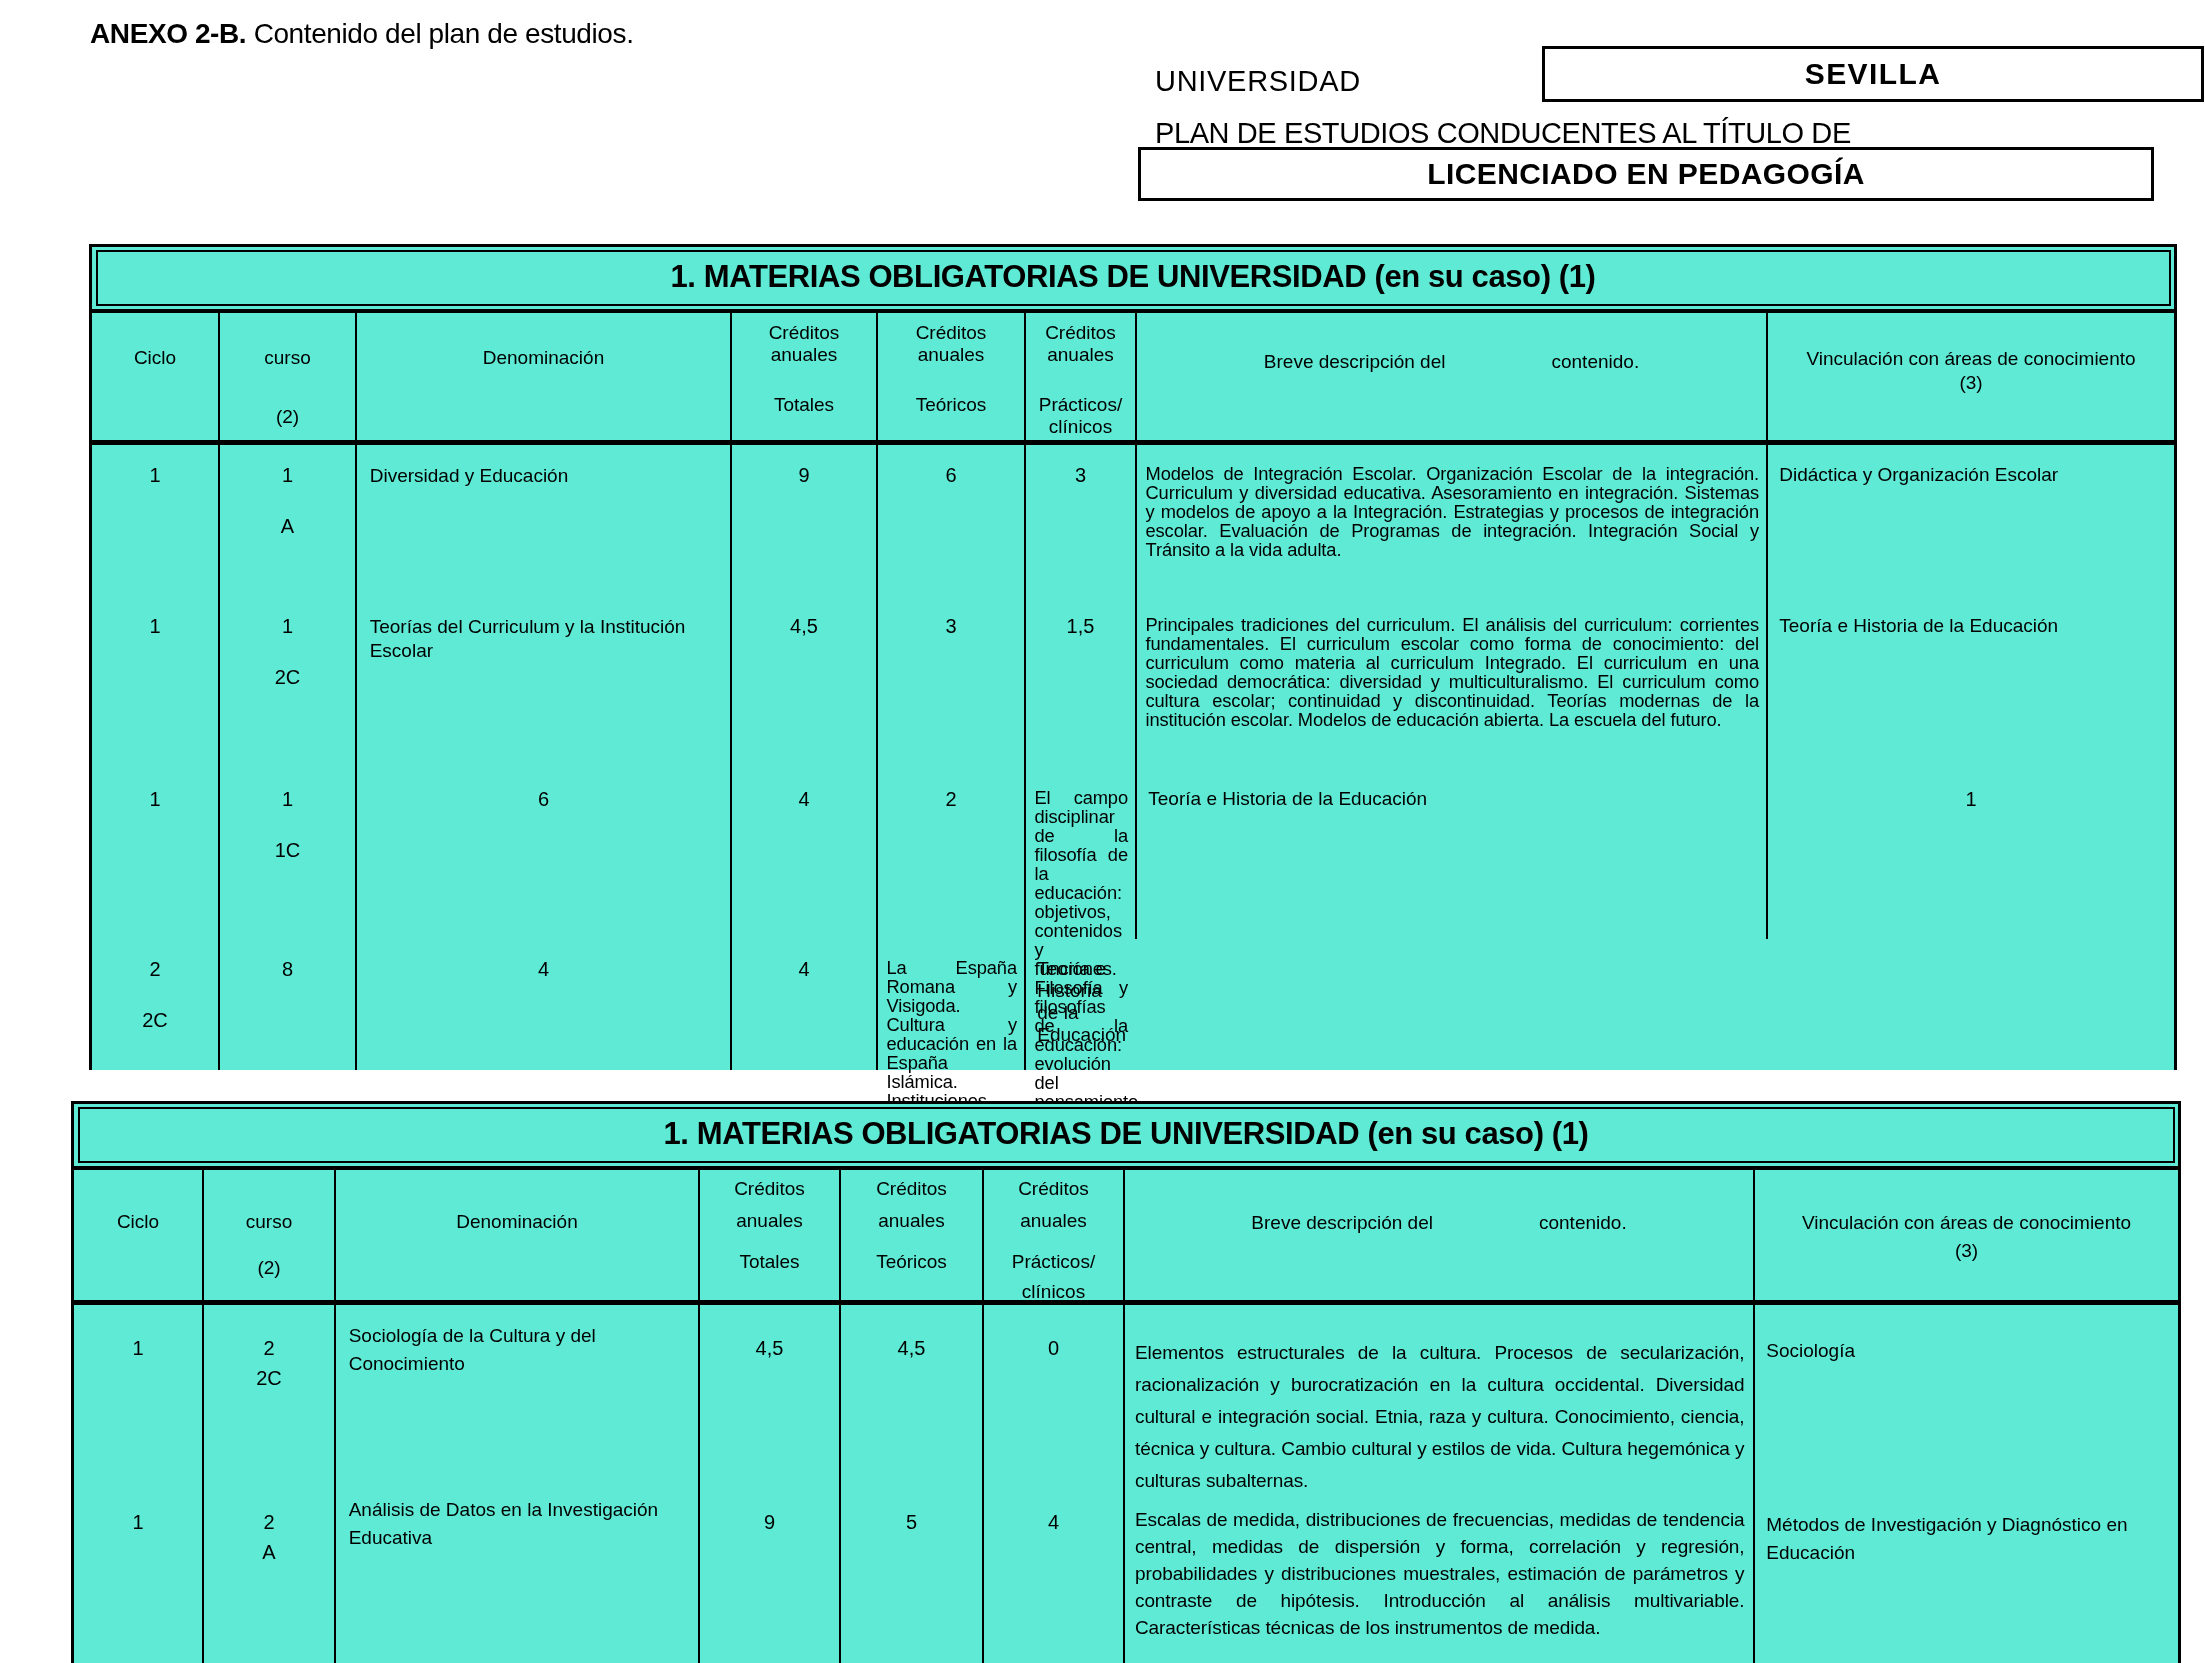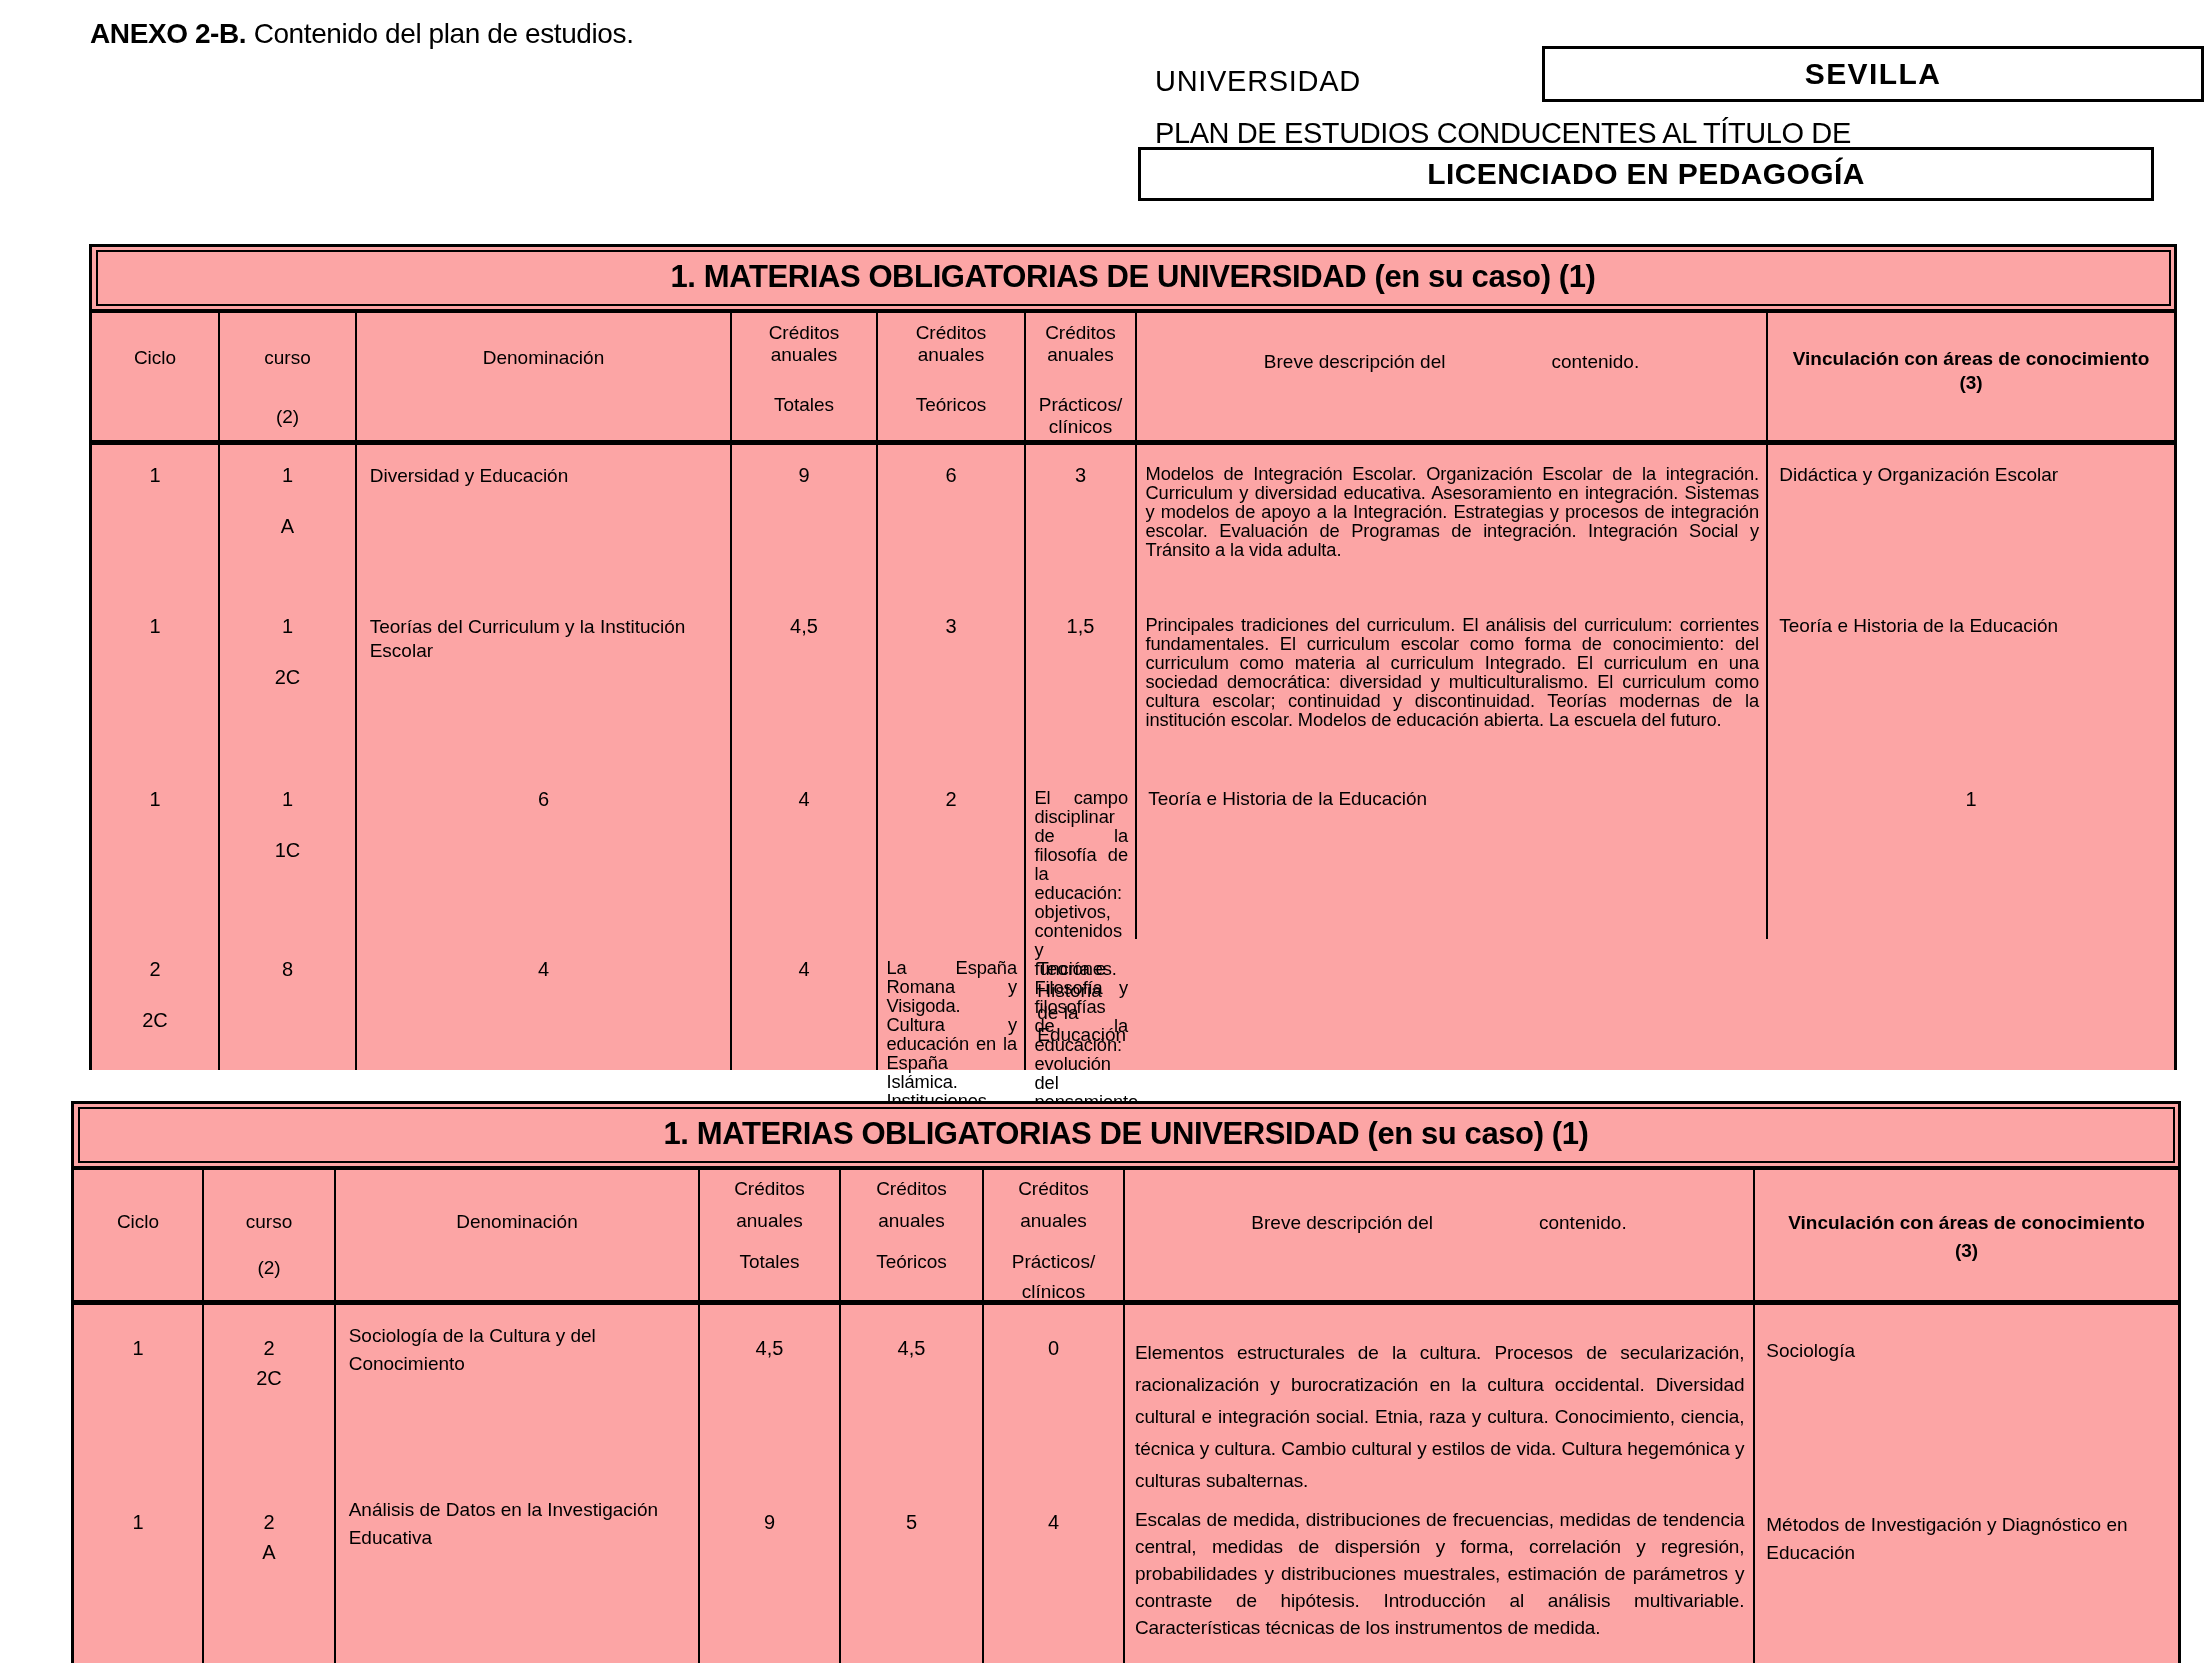--- a/index.html
+++ b/index.html
@@ -21,21 +21,21 @@
     font-size:30px; font-weight:700; letter-spacing:1.4px;
   }
   .plan-line { left:1155px; top:117px; font-size:29px; letter-spacing:-0.4px; }
   .degree-box {
     left:1138px; top:147px; width:1016px; height:54px; border:3.5px solid #000;
     display:flex; align-items:center; justify-content:center;
     font-size:30px; font-weight:700; letter-spacing:0.4px;
   }
 
   
-  .tbl { border:3.5px solid #000; border-bottom:none; background:#fca5a5; }
+  .tbl { border:3.5px solid #000; border-bottom:none; background:#5eead4; }
   .titlebar {
     border:2.1px solid #000; margin:2.8px 3.5px 3.5px;
     text-align:center; font-weight:700; font-size:31px;
     padding:7.7px 0 8.5px; letter-spacing:-0.4px;
   }
   .grid { display:grid; }
   .hdr { border-top:4.2px solid #000; border-bottom:5px solid #000; }
   .c { border-left:2.1px solid #000; overflow:visible; }
   .hdr .c:first-child { border-left:none; }
   .bdy .c:nth-child(8n+1) { border-left:none; }
@@ -55,21 +55,21 @@
   .t1 .hc.lbl { padding-top:34px; }
   .t2 .hc.lbl { padding-top:41px; }
   .hc.lbl .note { margin-top:37px; }
   .t2 .hc.lbl .note { margin-top:24px; }
   .hc.cred { line-height:22.5px; padding-top:8.5px; }
   .t2 .hc.cred { line-height:32px; padding-top:2.8px; }
   .hc.cred .sub { margin-top:27px; line-height:22.5px; }
   .t2 .hc.cred .sub { margin-top:10px; line-height:30px; }
   .hc.desc-h { display:flex; justify-content:center; gap:106px; padding-top:38px; text-align:center; }
   .t2 .hc.desc-h { padding-top:42px; }
-  .hc.vinc-h { padding-top:34px; line-height:24px;font-weight:bold; }
+  .hc.vinc-h { padding-top:34px; line-height:24px; }
   .t2 .hc.vinc-h { padding-top:39px; line-height:28px; }
 
   
   .num { text-align:center; font-size:20px; padding-top:18.3px; }
   .t2 .num { padding-top:32px; }
   .curso .p2 { margin-top:28px; }
   .t2 .curso .p2 { margin-top:7px; }
   .den { font-size:19px; line-height:24px; padding:18.3px 11.3px 0 12.7px; }
   .t2 .den { line-height:28px; padding-top:17px; }
   .desc {

